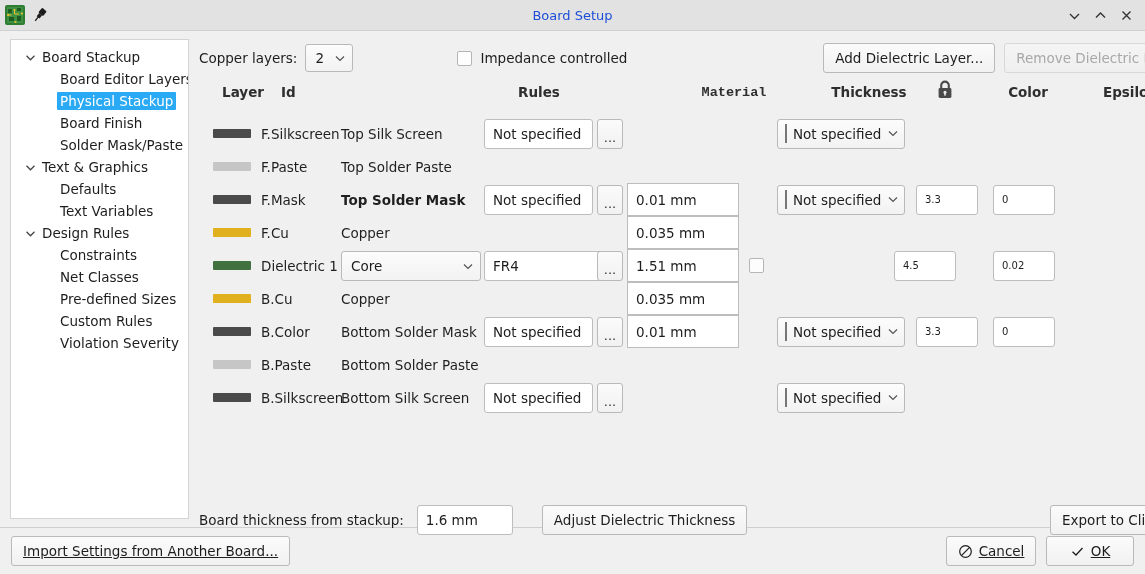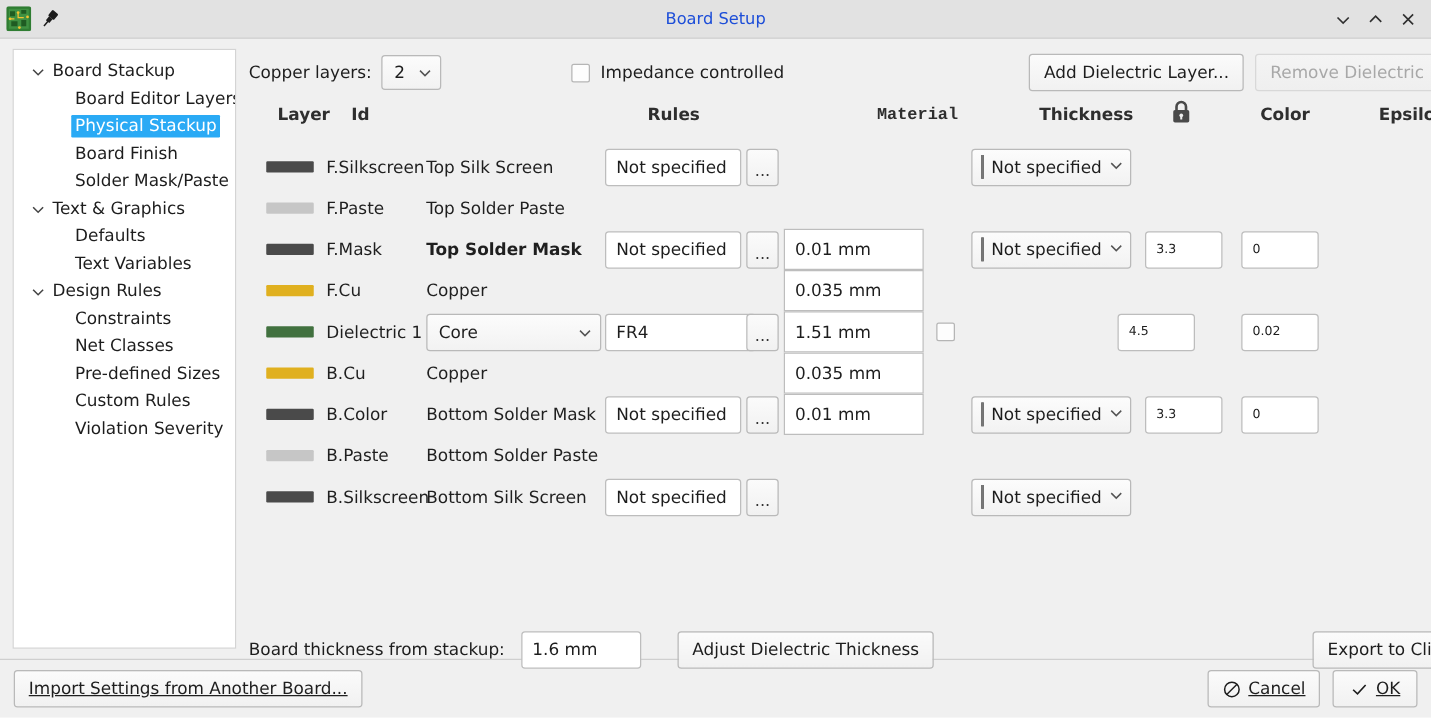--- a/index.html
+++ b/index.html
@@ -480,21 +480,21 @@
     <div class="right">
       <div class="btn" style="width:90px;">
         <span class="ic">
           <svg width="15" height="15" viewBox="0 0 15 15">
             <circle cx="7.5" cy="7.5" r="5.8" stroke="#1d1d1d" stroke-width="1.2" fill="none"></circle>
             <line x1="3.4" y1="11.6" x2="11.6" y2="3.4" stroke="#1d1d1d" stroke-width="1.2"></line>
           </svg>
         </span>
         <span>Cancel</span>
       </div>
-      <div class="btn" style="width:68px;">
+      <div class="btn" style="width:88px;">
         <span class="ic">
           <svg width="15" height="15" viewBox="0 0 15 15">
             <path d="M2.5 7.8 L6 11 L12.5 4" stroke="#1d1d1d" stroke-width="1.3" fill="none"></path>
           </svg>
         </span>
         <span>OK</span>
       </div>
     </div>
   </div>
 

